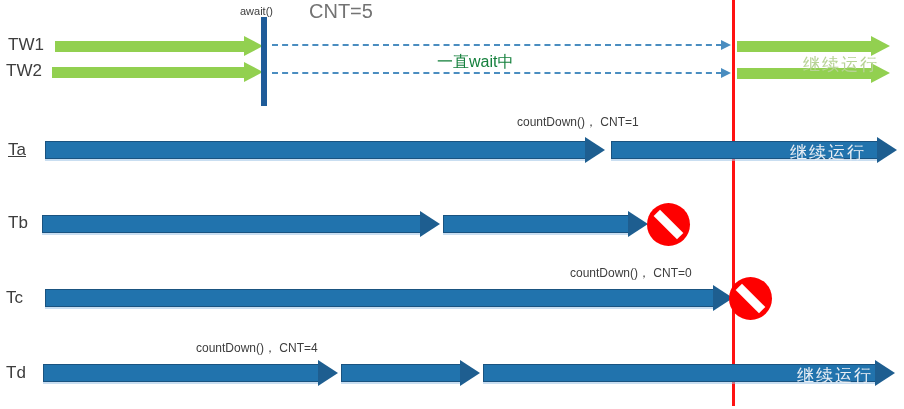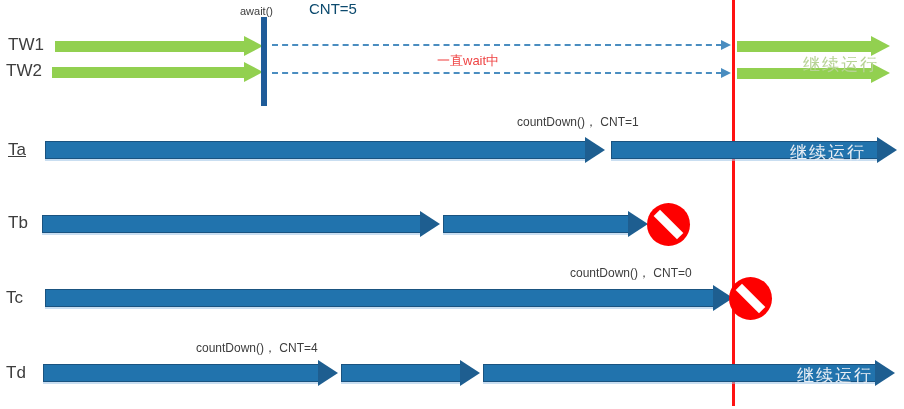--- a/index.html
+++ b/index.html
@@ -3,23 +3,23 @@
 <meta charset="utf-8">
 <style>
   html,body{margin:0;padding:0;}
   .canvas{
     position:relative;width:904px;height:409px;background:#ffffff;overflow:hidden;
     font-family:"Liberation Sans","DejaVu Sans",sans-serif;
   }
   .lbl{position:absolute;color:#3d3d3d;white-space:nowrap;}
   .tlabel{font-size:17px;}
   .note{font-size:12px;}
-  .big{font-size:15px;color:#0c4a6e;}
+  .big{font-size:20px;color:#737373;}
   .small{font-size:11px;}
-  .gray{color:#ef4444;font-size:13px;}
+  .gray{color:#15803d;font-size:16px;}
   .lightgreen{color:#b7d395;font-size:17px;letter-spacing:2px;z-index:5;}
   .whitetext{color:#e9eef4;font-size:17px;letter-spacing:2px;z-index:5;}
 
   
   .garrow{position:absolute;height:21px;z-index:2;}
   .garrow .gbody{position:absolute;left:0;right:18px;top:5px;bottom:5px;background:#92D050;}
   .garrow .ghead{position:absolute;right:0;top:0;width:0;height:0;
     border-top:10.5px solid transparent;border-bottom:10.5px solid transparent;
     border-left:19px solid #92D050;}
 

